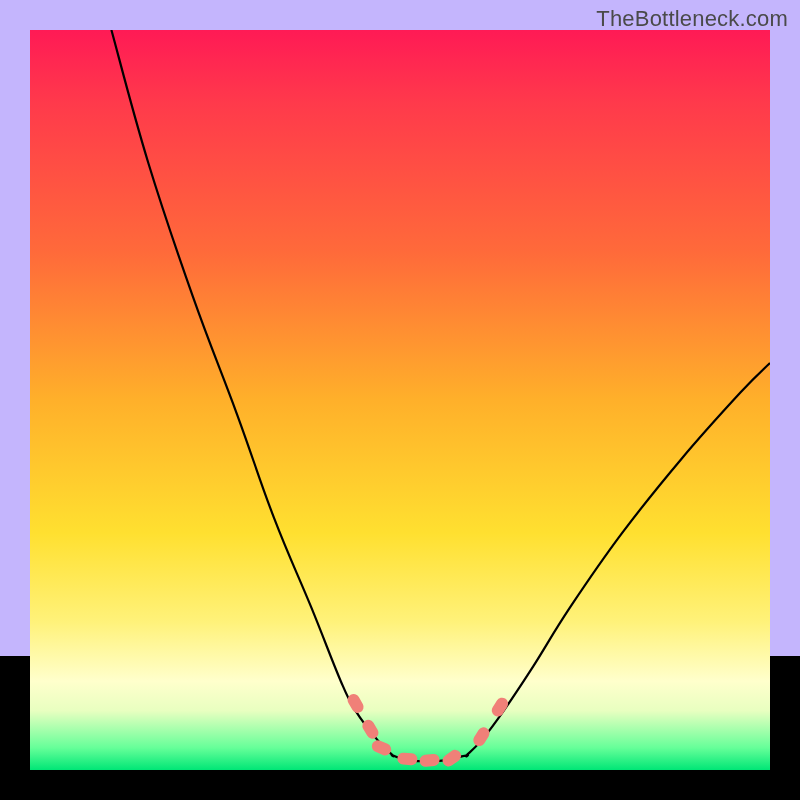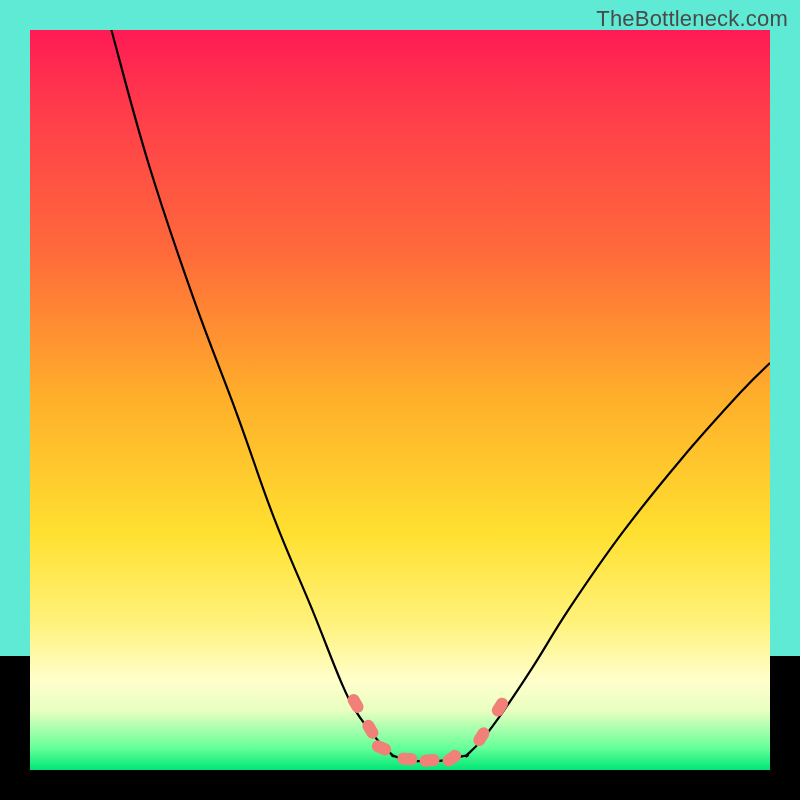--- a/index.html
+++ b/index.html
@@ -8,21 +8,21 @@
     width: 800px;
     height: 800px;
     background: #000;
     overflow: hidden;
     font-family: Arial, Helvetica, sans-serif;
   }
   .frame {
     position: relative;
     width: 800px;
     height: 656px;
-    background: #5eead4;
+    background: #c4b5fd;
   }
   .plot-area {
     position: absolute;
     left: 30px;
     top: 30px;
     width: 740px;
     height: 740px;
     
     background: linear-gradient(
       to bottom,

